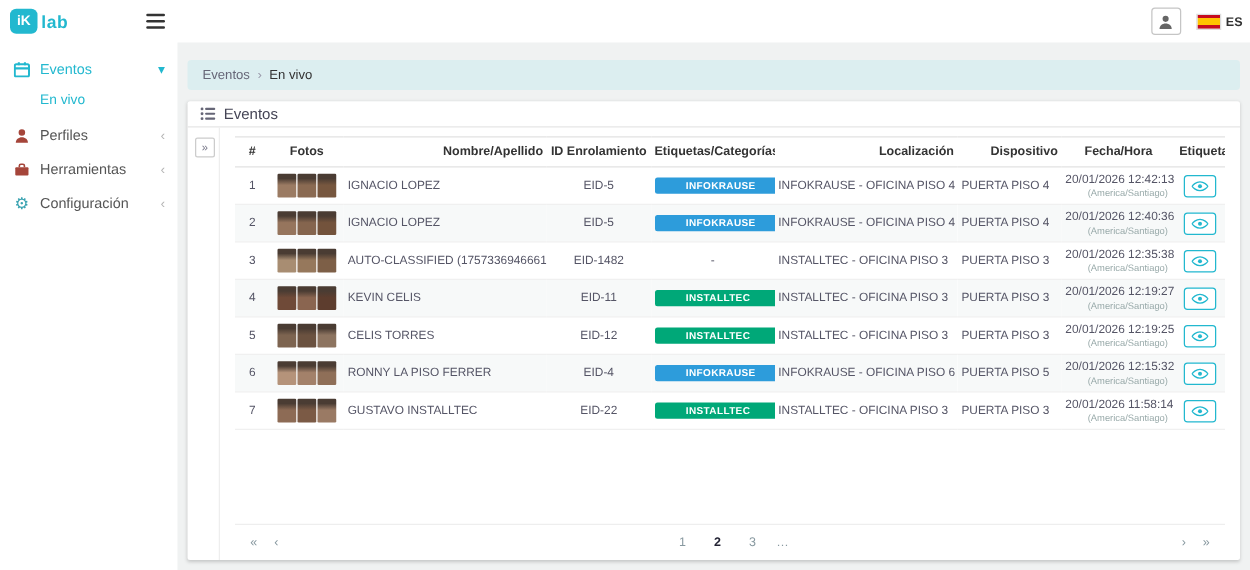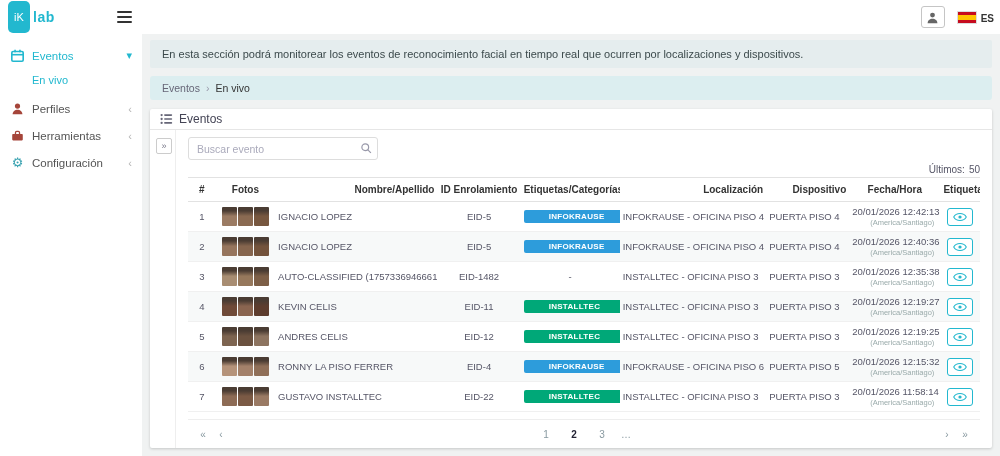--- a/index.html
+++ b/index.html
@@ -3,21 +3,21 @@
 <meta charset="utf-8">
 <style>
   *{box-sizing:border-box;margin:0;padding:0}
   html,body{width:1000px;height:456px;overflow:hidden}
   body{font-family:"Liberation Sans",sans-serif;background:#fff;color:#444;font-size:12px}
 
   
   .topbar{height:34px;display:flex;align-items:center;background:#fff}
   .topbar-left{flex:0 0 142px;display:flex;align-items:center;justify-content:space-between;padding:0 8px 0 8px}
   .logo{display:flex;align-items:center;gap:3px;cursor:pointer}
-  .logo-mark{width:22px;height:32px;background:var(--accent,#22b8cf);border-radius:5px;color:#fff;font-weight:normal;font-size:11px;display:flex;align-items:center;justify-content:center}
+  .logo-mark{width:22px;height:20px;background:var(--accent,#22b8cf);border-radius:5px;color:#fff;font-weight:bold;font-size:11px;display:flex;align-items:center;justify-content:center}
   .logo-name{color:var(--accent,#22b8cf);font-weight:bold;font-size:14px;letter-spacing:.5px}
   .hamburger{border:none;background:none;cursor:pointer;padding:2px}
   .hamburger span{display:block;width:15px;height:2px;background:#333;margin:3px 0;border-radius:1px}
   .topbar-right{margin-left:auto;display:flex;align-items:center;gap:12px;padding-right:6px}
   .user-btn{width:24px;height:22px;border:1px solid #c5c5c5;border-radius:3px;background:#fff;color:#666;display:flex;align-items:center;justify-content:center;cursor:pointer}
   .lang{display:flex;align-items:flex-end;gap:4px;cursor:pointer}
   .flag{width:20px;height:13px;border:1px solid #ddd;background:linear-gradient(180deg,#c60b1e 0 25%,#ffc400 25% 75%,#c60b1e 75% 100%)}
   .lang-label{font-size:10px;font-weight:bold;color:#333}
 
   
@@ -148,21 +148,20 @@
       <span class="chev">‹</span>
     </div>
     <div class="nav-item">
       <span class="nicon icon-gear">⚙</span>
       <span>Configuración</span>
       <span class="chev">‹</span>
     </div>
   </aside>
 
   <main class="content">
-    <div class="info-strip">En esta sección podrá monitorear los eventos de reconocimiento facial en tiempo real que ocurren por localizaciones y dispositivos.</div>
 
     <div class="breadcrumb">
       <span>Eventos</span>
       <span class="sep">›</span>
       <span class="crumb-current">En vivo</span>
     </div>
 
     <section class="card">
       <div class="card-header">
         <div class="card-title">
@@ -179,36 +178,21 @@
           <span>Eventos</span>
         </div>
       </div>
 
       <div class="card-body">
         <div class="rail">
           <button class="rail-btn">»</button>
         </div>
 
         <div class="table-area">
-          <div class="search-row">
-            <div class="search-box">
-              <input class="search-input" type="text" placeholder="Buscar evento" style="">
-              <span class="search-icon">
-                <svg width="12" height="12" viewBox="0 0 16 16">
-                    <circle cx="7" cy="7" r="4.5" fill="none" stroke="#99a" stroke-width="1.6"></circle>
-                    <line x1="10.5" y1="10.5" x2="14.5" y2="14.5" stroke="#99a" stroke-width="1.6"></line>
-                  </svg>
-              </span>
-            </div>
-          </div>
-
-          <div class="last-row">
-            <span>Últimos:</span>
-            <span>50</span>
-          </div>
+
 
           <table>
             <colgroup>
               <col style="width:3.5%">
                 <col style="width:7.5%">
                 <col style="width:20.5%">
               <col style="width:10.5%">
                 <col style="width:12.5%">
                 <col style="width:18.5%">
               <col style="width:10.5%">
@@ -327,21 +311,21 @@
                 </tr>
                 <tr>
                   <td>5</td>
                   <td>
                     <span class="thumbs">
                       <span class="thumb" style="background:linear-gradient(180deg,#4a3c33 0%,#4a3c33 20%,#7d6450 48%)"></span>
                       <span class="thumb" style="background:linear-gradient(180deg,#4a3c33 0%,#4a3c33 20%,#6b5240 48%)"></span>
                       <span class="thumb" style="background:linear-gradient(180deg,#4a3c33 0%,#4a3c33 20%,#8d7460 48%)"></span>
                     </span>
                   </td>
-                  <td class="al">ANDRES CELIS</td>
+                  <td class="al">CELIS TORRES</td>
                   <td>EID-12</td>
                   <td><span class="badge" style="background:#00a878">INSTALLTEC</span></td>
                   <td class="al">INSTALLTEC - OFICINA PISO 3</td>
                   <td class="al">PUERTA PISO 3</td>
                   <td class="c-date">20/01/2026 12:19:25<span class="tz">(America/Santiago)</span></td>
                   <td><button class="eye-btn">
                       <span style="display:flex">
                         <svg width="14" height="10" viewBox="0 0 20 12">
                           <path d="M10 1C5.2 1 1.8 4.6 1 6c.8 1.4 4.2 5 9 5s8.2-3.6 9-5c-.8-1.4-4.2-5-9-5z" fill="none" stroke="currentColor" stroke-width="1.5"></path>
                           <circle cx="10" cy="6" r="2.3" fill="currentColor"></circle>

